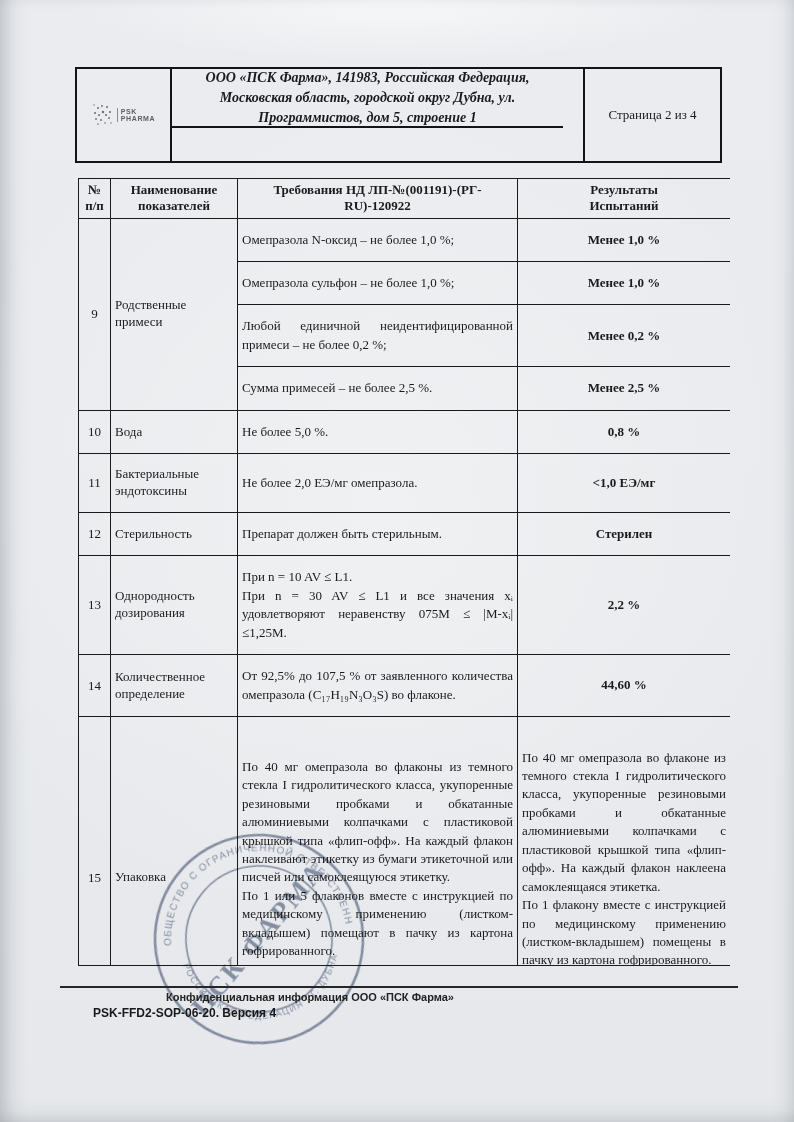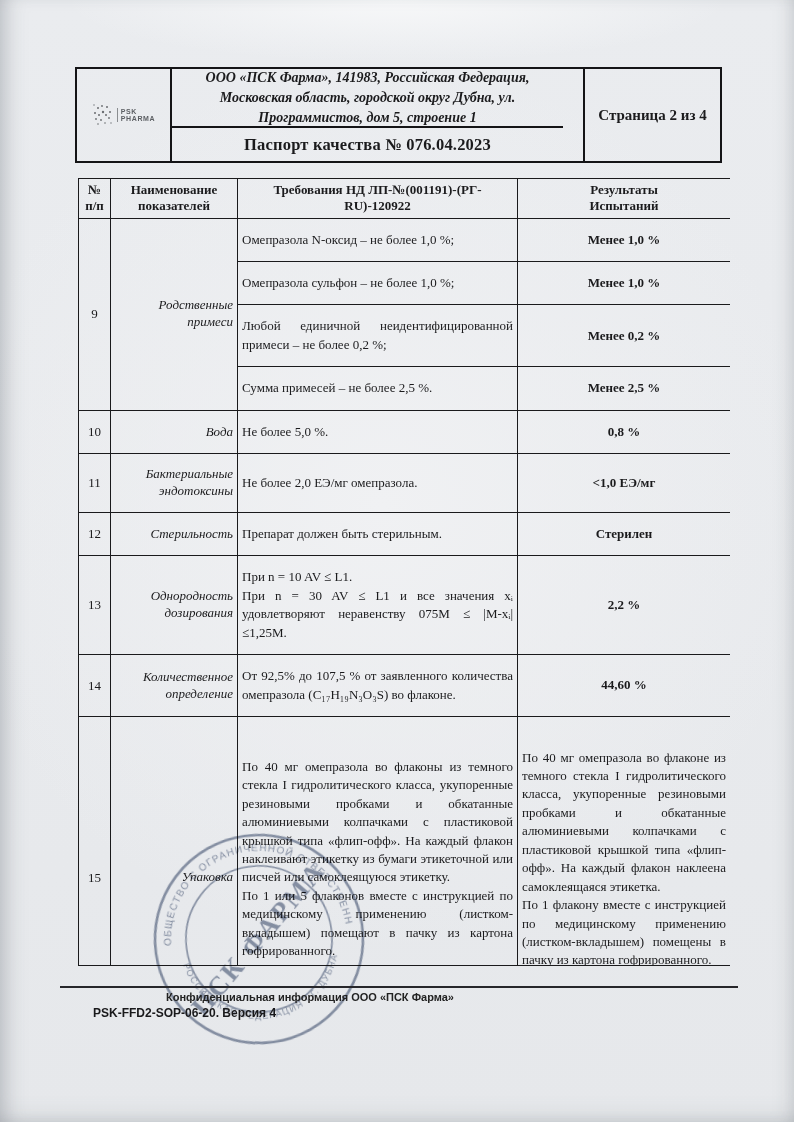--- a/index.html
+++ b/index.html
@@ -24,28 +24,28 @@
     background:transparent;
   }
   .logo-cell{grid-row:1/3;grid-column:1;border-right:2px solid #141416;display:flex;align-items:center;justify-content:center;gap:3px;}
   .logo-text{display:flex;flex-direction:column;line-height:1.05;border-left:1px solid #8a8d90;padding-left:3px;}
   .logo-text span{font-family:"Liberation Sans",sans-serif;font-size:7px;font-weight:bold;letter-spacing:.6px;color:#5c5f63;}
   .addr-cell{grid-row:1;grid-column:2;border-bottom:2px solid #141416;display:flex;align-items:center;justify-content:center;text-align:center;
     font-weight:bold;font-style:italic;font-size:14px;line-height:1.45;white-space:pre-line;padding:1px 6px 0;}
   .title-cell{grid-row:2;grid-column:2;display:flex;align-items:center;justify-content:center;
     font-weight:bold;font-size:16.5px;letter-spacing:.2px;}
   .pageno-cell{grid-row:1/3;grid-column:3;border-left:2px solid #141416;display:flex;align-items:center;justify-content:center;
-    font-weight:bold;font-size:15px;margin-left:20px;}
+    font-weight:normal;font-size:13px;margin-left:20px;}
   
   .table-clip{position:absolute;left:78px;top:178px;width:652px;height:787px;overflow:hidden;border-bottom:1.5px solid #1a1a1c;}
   table.main{border-collapse:collapse;width:652px;table-layout:fixed;}
   table.main td,table.main th{border:1.5px solid #1a1a1c;font-size:13px;padding:12px 4px;vertical-align:middle;overflow:hidden;}
   table.main th{font-weight:bold;text-align:center;white-space:pre-line;line-height:1.25;padding:3px 2px;}
   td.num{text-align:center;vertical-align:middle;}
-  td.name{text-align:right;vertical-align:middle;white-space:pre-line;line-height:1.3;font-style:italic;}
+  td.name{text-align:left;vertical-align:middle;white-space:pre-line;line-height:1.3;}
   td.req{text-align:justify;vertical-align:top;white-space:pre-line;line-height:1.42;padding:2px 5px;}
   td.res{text-align:center;vertical-align:middle;white-space:pre-line;line-height:1.42;font-weight:bold;}
   td.res-j{text-align:justify;vertical-align:top;white-space:pre-line;line-height:1.42;padding:2px 5px;}
   tr.h38 {height:38px;} tr.h35{height:35px;} tr.h46{height:46px;} tr.h31{height:31px;margin-left:32px;}
   tr.h26 {height:26px;} tr.h36{height:36px;} tr.h28{height:28px;} tr.h66{height:66px;}
   tr.h58 {height:58px;} tr.h325{height:322px;} tr.h74{height:78px;}
   
   .footer-rule{position:absolute;left:60px;top:986px;width:678px;height:2px;background:#26262a;}
   .conf-text{position:absolute;left:60px;top:991px;width:500px;text-align:center;
     font-family:"Liberation Sans",sans-serif;font-weight:bold;font-size:11px;color:#222;}
@@ -82,21 +82,20 @@
         </g>
       </svg>
       <div class="logo-text">
         <span>PSK</span>
         <span>PHARMA</span>
       </div>
     </div>
     <div class="addr-cell">ООО «ПСК Фарма», 141983, Российская Федерация,
 Московская область, городской округ Дубна, ул.
 Программистов, дом 5, строение 1</div>
-    <div class="title-cell">Паспорт качества № 076.04.2023</div>
     <div class="pageno-cell">Страница 2 из 4</div>
   </div>
 
   <div class="table-clip">
     <table class="main">
       <colgroup>
           <col style="width:32px">
           <col style="width:127px">
           <col style="width:280px">
           <col style="width:213px">

